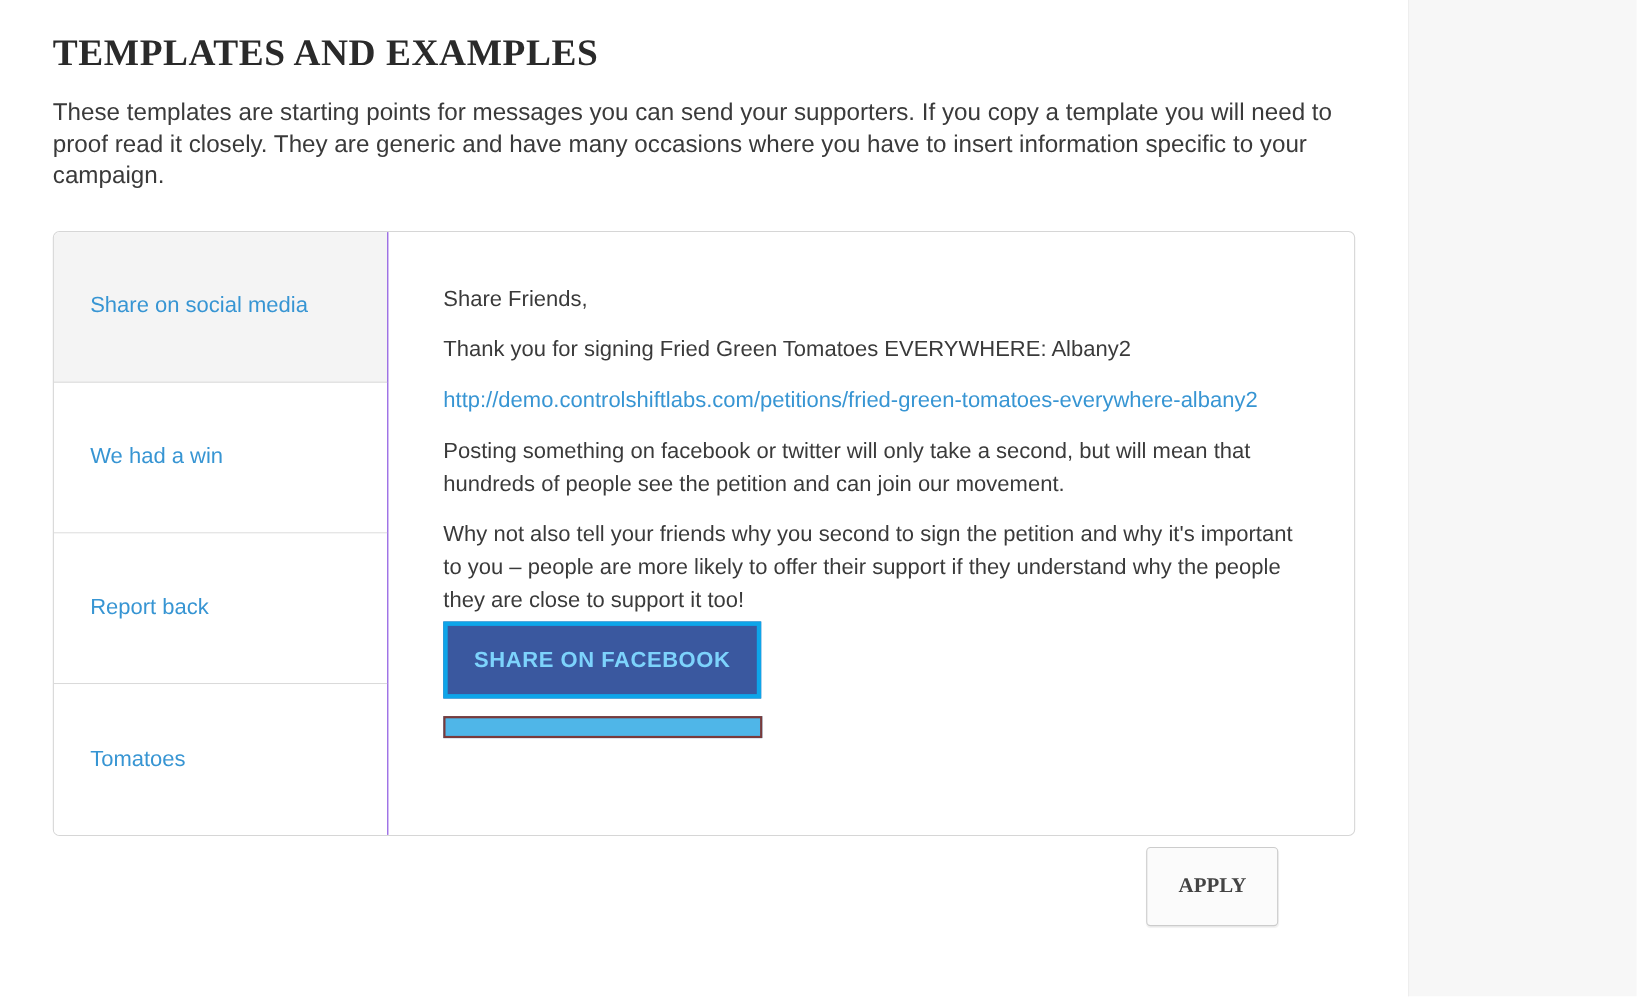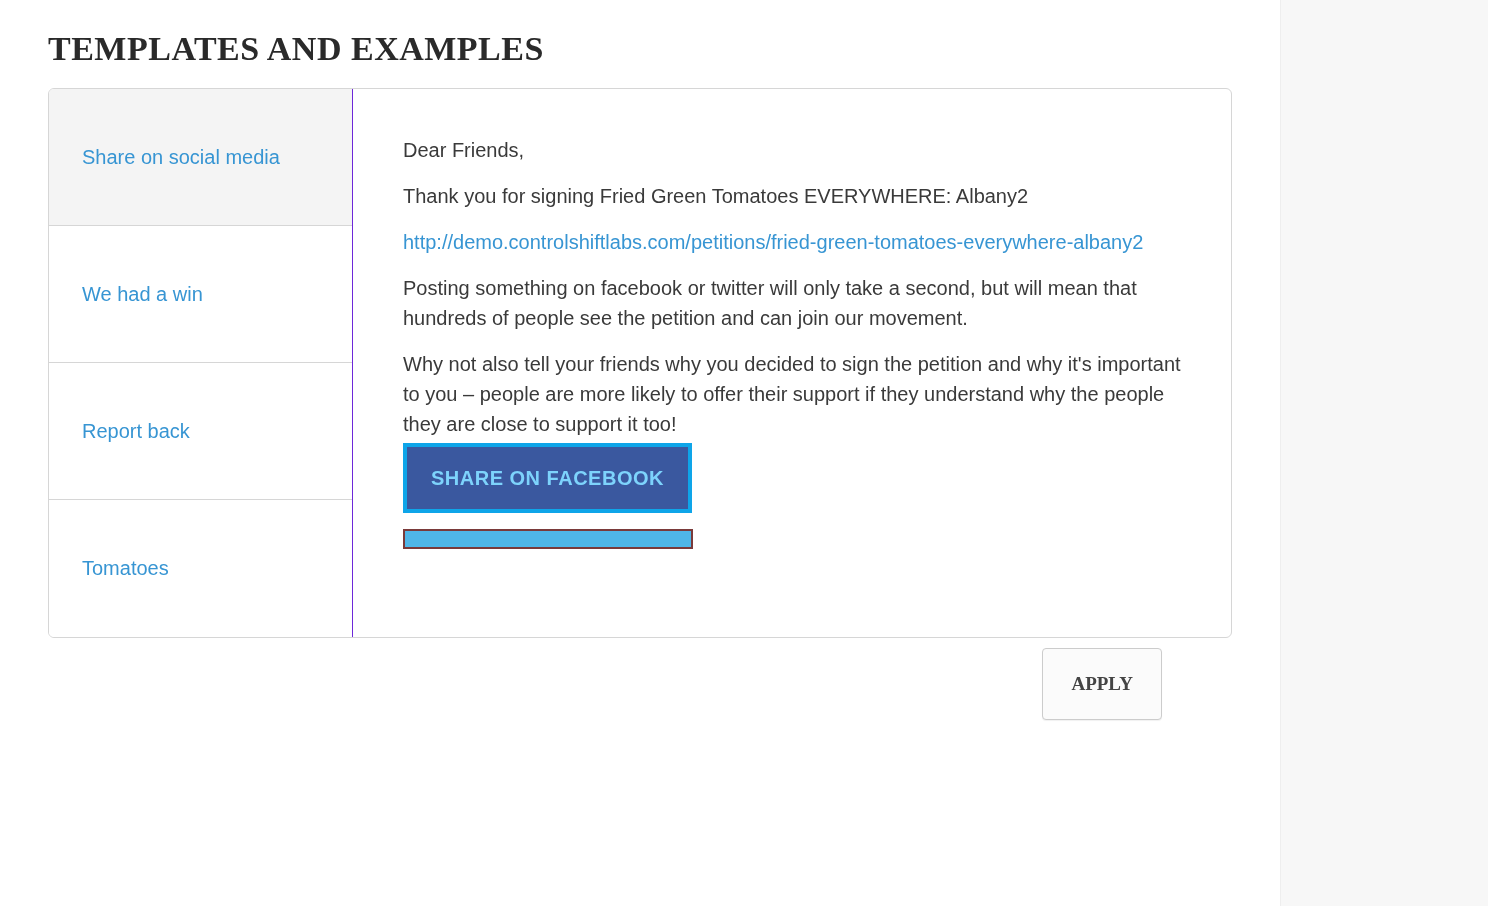--- a/index.html
+++ b/index.html
@@ -127,44 +127,45 @@
       cursor: pointer;
       margin-right: 70px;
       box-shadow: 0 1px 1px rgba(0,0,0,0.06);
     }
   </style>
 </head>
 <body>
 
 <div class="main-area">
   <h1 class="page-title">TEMPLATES AND EXAMPLES</h1>
+  <p class="intro-text">These templates are starting points for messages you can send your supporters. If you copy a template you will need to proof read it closely. They are generic and have many occasions where you have to insert information specific to your campaign.</p>
 
   <div class="templates-card">
     <div class="tabs-col">
       <div class="tab active">
         <span>Share on social media</span>
       </div>
       <div class="tab">
         <span>We had a win</span>
       </div>
       <div class="tab">
         <span>Report back</span>
       </div>
       <div class="tab">
         <span>Tomatoes</span>
       </div>
     </div>
 
     <div class="content-col">
       <div class="content-inner">
-        <p>Dear Friends,</p>
+        <p>Share Friends,</p>
         <p>Thank you for signing Fried Green Tomatoes EVERYWHERE: Albany2</p>
         <p><a class="link-text" href="#">http://demo.controlshiftlabs.com/petitions/fried-green-tomatoes-everywhere-albany2</a></p>
         <p>Posting something on facebook or twitter will only take a second, but will mean that hundreds of people see the petition and can join our movement.</p>
-        <p style="margin-bottom:2px;">Why not also tell your friends why you decided to sign the petition and why it's important to you – people are more likely to offer their support if they understand why the people they are close to support it too!</p>
+        <p style="margin-bottom:2px;">Why not also tell your friends why you second to sign the petition and why it's important to you – people are more likely to offer their support if they understand why the people they are close to support it too!</p>
         <div>
           <span class="share-btn">SHARE ON FACEBOOK</span>
         </div>
         <div>
           <span class="tweet-btn"></span>
         </div>
       </div>
     </div>
   </div>
 

